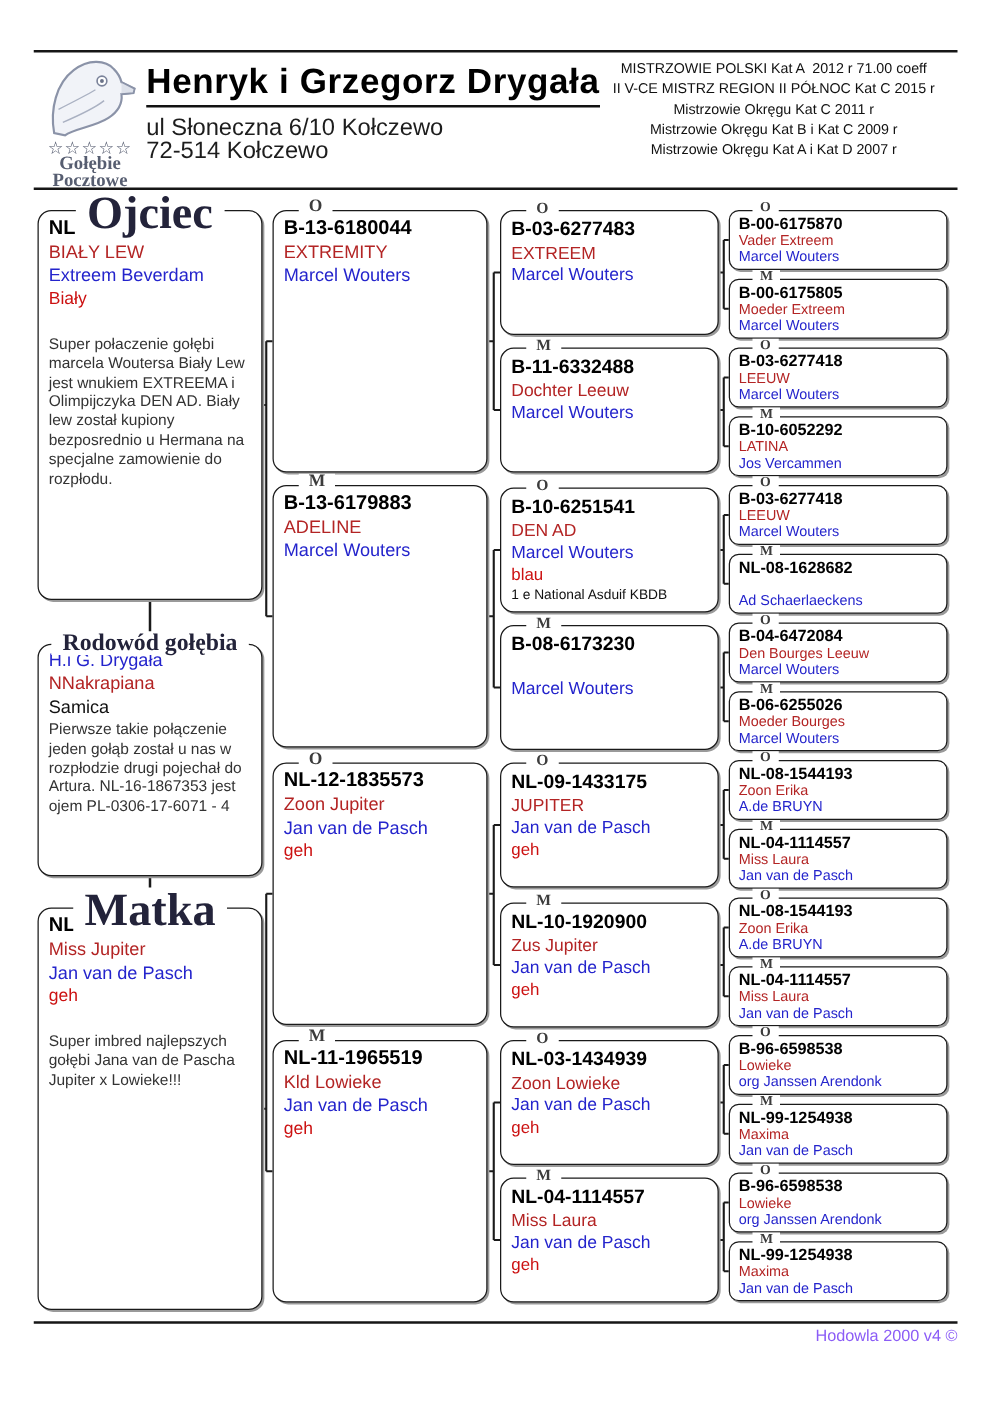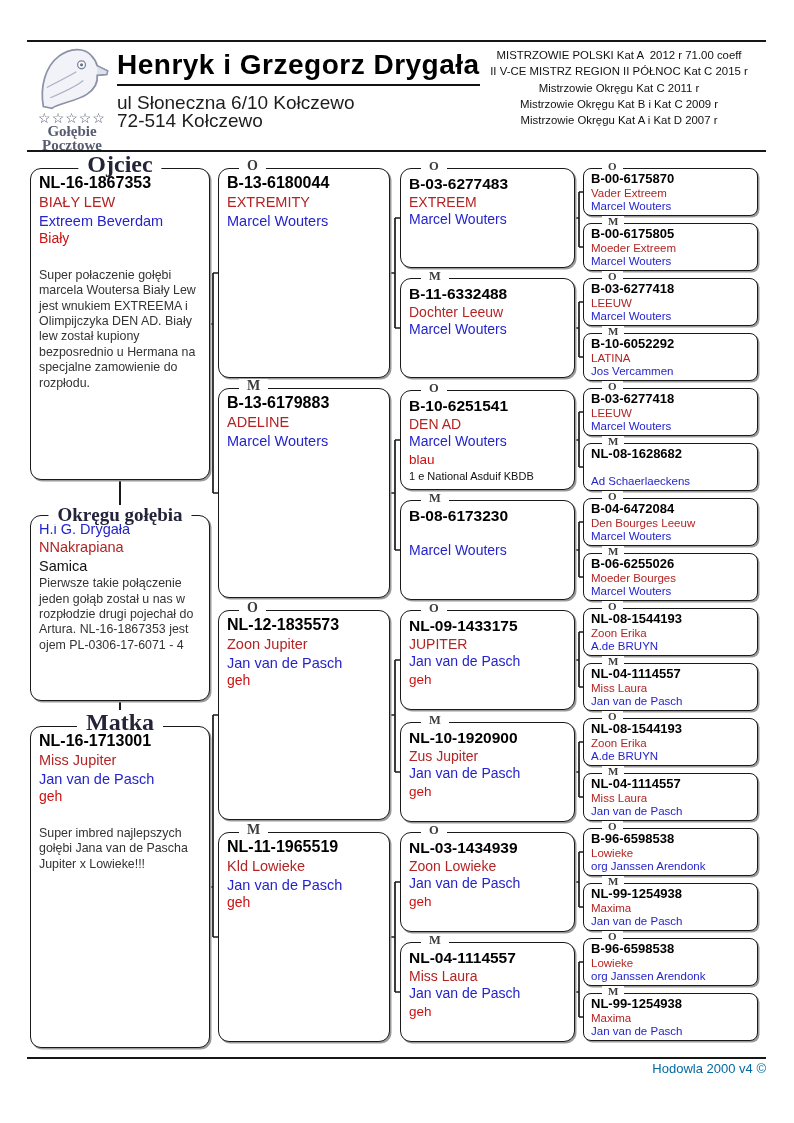--- a/index.html
+++ b/index.html
@@ -23,21 +23,21 @@
   .achievements div { white-space:pre; }
 
   
   .pbox { position:absolute; box-sizing:border-box; background:#fff;
     border:1.7px solid #1a1a1a; border-radius:11px; padding:4px 8px;
     box-shadow:1.5px 1.5px 0 #9a9a9a; line-height:1.27; }
   .sexm { position:absolute; top:-10px; left:20px; background:#fff; padding:0 8px;
     font-family:"Liberation Serif", serif; font-weight:bold; font-size:14px; color:#3c3c3c; line-height:1; }
   .sec-title { position:absolute; top:-17px; left:50%; transform:translateX(-50%);
     background:#fff; padding:0 9px; white-space:nowrap;
-    font-family:"Liberation Serif", serif; font-weight:bold; font-size:24px; color:#23233a; line-height:1; }
+    font-family:"Liberation Serif", serif; font-weight:bold; font-size:37px; color:#23233a; line-height:1; }
   .sec-title.small { font-size:19px; top:-11px; }
   .ring { font-weight:bold; font-size:16px; color:#000; white-space:pre-wrap; }
   .pname { font-size:14.5px; color:#b32424; min-height:1.2em; }
   .breeder { font-size:14.5px; color:#2424cc; }
   .pcolor { font-size:14px; color:#cc1111; }
   .note { font-size:12.4px; color:#333; margin-top:20px; line-height:1.24; }
   .res { font-size:11px; color:#111; margin-top:2px; }
 
   .col1 { left:30px; width:180px; }
   .subject .ring { font-size:18px; margin-bottom:17px; }
@@ -47,21 +47,21 @@
   .g3 .pname, .g3 .breeder { font-size:14px; }
   .g3 .pcolor { font-size:13.5px; }
   .g3 .sexm { font-size:12.5px; top:-9px; }
   .g4 { left:583px; width:175px; height:48px; padding:2px 7px; border-radius:8px; }
   .g4 .ring { font-size:13px; line-height:15.5px; }
   .g4 .pname, .g4 .breeder { font-size:11.5px; line-height:13.5px; }
   .g4 .pname { min-height:13.5px; }
   .g4 .sexm { font-size:11px; top:-8px; left:18px; padding:0 6px; }
 
   .connectors { position:absolute; left:0; top:0; pointer-events:none; }
-  .footer { position:absolute; left:27px; top:1061px; width:739px; text-align:right; font-size:13px; color:#0369a1; }
+  .footer { position:absolute; left:27px; top:1061px; width:739px; text-align:right; font-size:13px; color:#8b5cf6; }
 </style>
 </head>
 <body>
 
 <div class="page">
 
   <div class="rule" style="top:40px"></div>
   <div class="rule" style="top:150px"></div>
   <div class="rule" style="top:1057px"></div>
 
@@ -113,21 +113,21 @@
   <div class="pbox col1" style="top:168px;height:312px">
     <span class="sec-title">Ojciec</span>
     <div class="ring">NL-16-1867353</div>
     <div class="pname">BIAŁY LEW</div>
     <div class="breeder">Extreem Beverdam</div>
     <div class="pcolor">Biały</div>
     <div class="note">Super połaczenie gołębi marcela Woutersa Biały Lew jest wnukiem EXTREEMA i Olimpijczyka DEN AD. Biały lew został kupiony bezposrednio u Hermana na specjalne zamowienie do rozpłodu.</div>
   </div>
 
   <div class="pbox col1 subject" style="top:515px;height:186px">
-    <span class="sec-title small">Okręgu gołębia</span>
+    <span class="sec-title small">Rodowód gołębia</span>
     <div class="breeder">H.i G. Drygała</div>
     <div class="pname">NNakrapiana</div>
     <div style="font-size:14.5px;color:#111">Samica</div>
     <div class="note" style="margin-top:1px">Pierwsze takie połączenie jeden gołąb został u nas w rozpłodzie drugi pojechał do Artura. NL-16-1867353 jest ojem PL-0306-17-6071 - 4</div>
   </div>
 
   <div class="pbox col1" style="top:726px;height:322px">
     <span class="sec-title">Matka</span>
     <div class="ring">NL-16-1713001</div>
     <div class="pname">Miss Jupiter</div>

